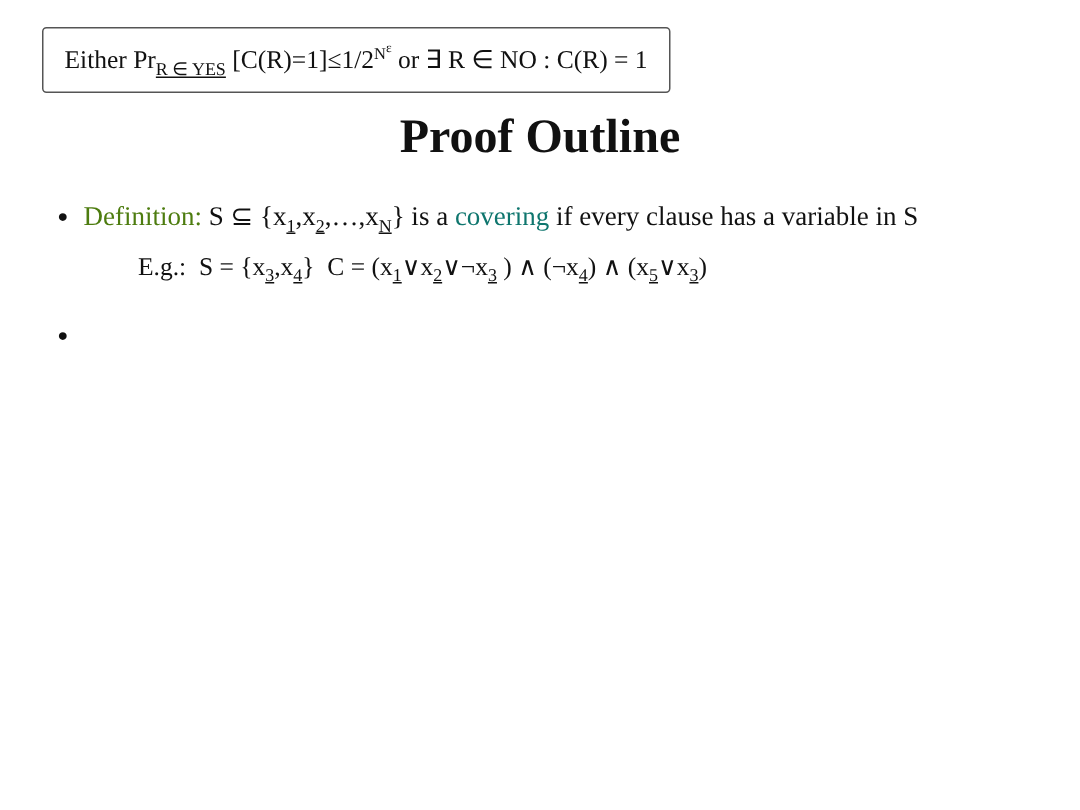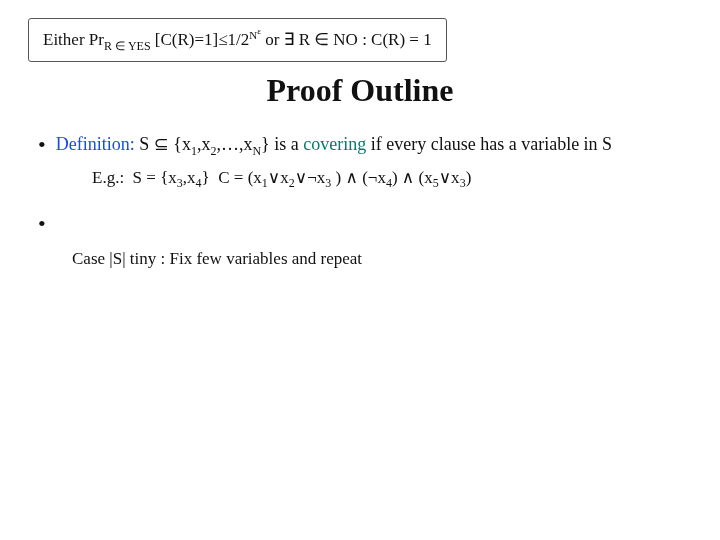--- a/index.html
+++ b/index.html
@@ -56,21 +56,21 @@
       margin-right: 10px;
       flex-shrink: 0;
     }
 
     .bullet-text {
       font-size: 18px;
       line-height: 1.5;
     }
 
     .label-def {
-      color: #1d4ed8;
+      color: #4d7c0f;
     }
 
     .label-proof {
       color: #0057a8;
     }
 
     .covering {
       color: #0f766e;
     }
 
@@ -83,21 +83,21 @@
     }
 
     .case-line {
       font-size: 17px;
       margin-left: 34px;
       margin-top: 5px;
       line-height: 1.6;
     }
 
     sup { font-size: 11px; text-align: center; }
-    sub { font-size: 12px; }
+    sub { font-size: 12px; text-decoration: underline; }
 
     .bold { font-weight: bold; }
 
   </style>
 </head>
 <body>
 
 
 
 <div class="top-box">
@@ -118,21 +118,18 @@
     </div>
     <div class="example-line">
       E.g.:&nbsp; S = {x<sub>3</sub>,x<sub>4</sub>}&nbsp; C = (x<sub>1</sub>∨x<sub>2</sub>∨¬x<sub>3</sub> ) ∧ (¬x<sub>4</sub>) ∧ (x<sub>5</sub>∨x<sub>3</sub>)
     </div>
   </div>
 
   <div class="bullet-section">
     <div class="bullet-row">
       <span class="bullet">•</span>
     </div>
-    <div class="case-line">
-      Case |S| tiny : Fix few variables and repeat
-    </div>
   </div>
 
 </div>
 
 
 
 
 </body></html>

